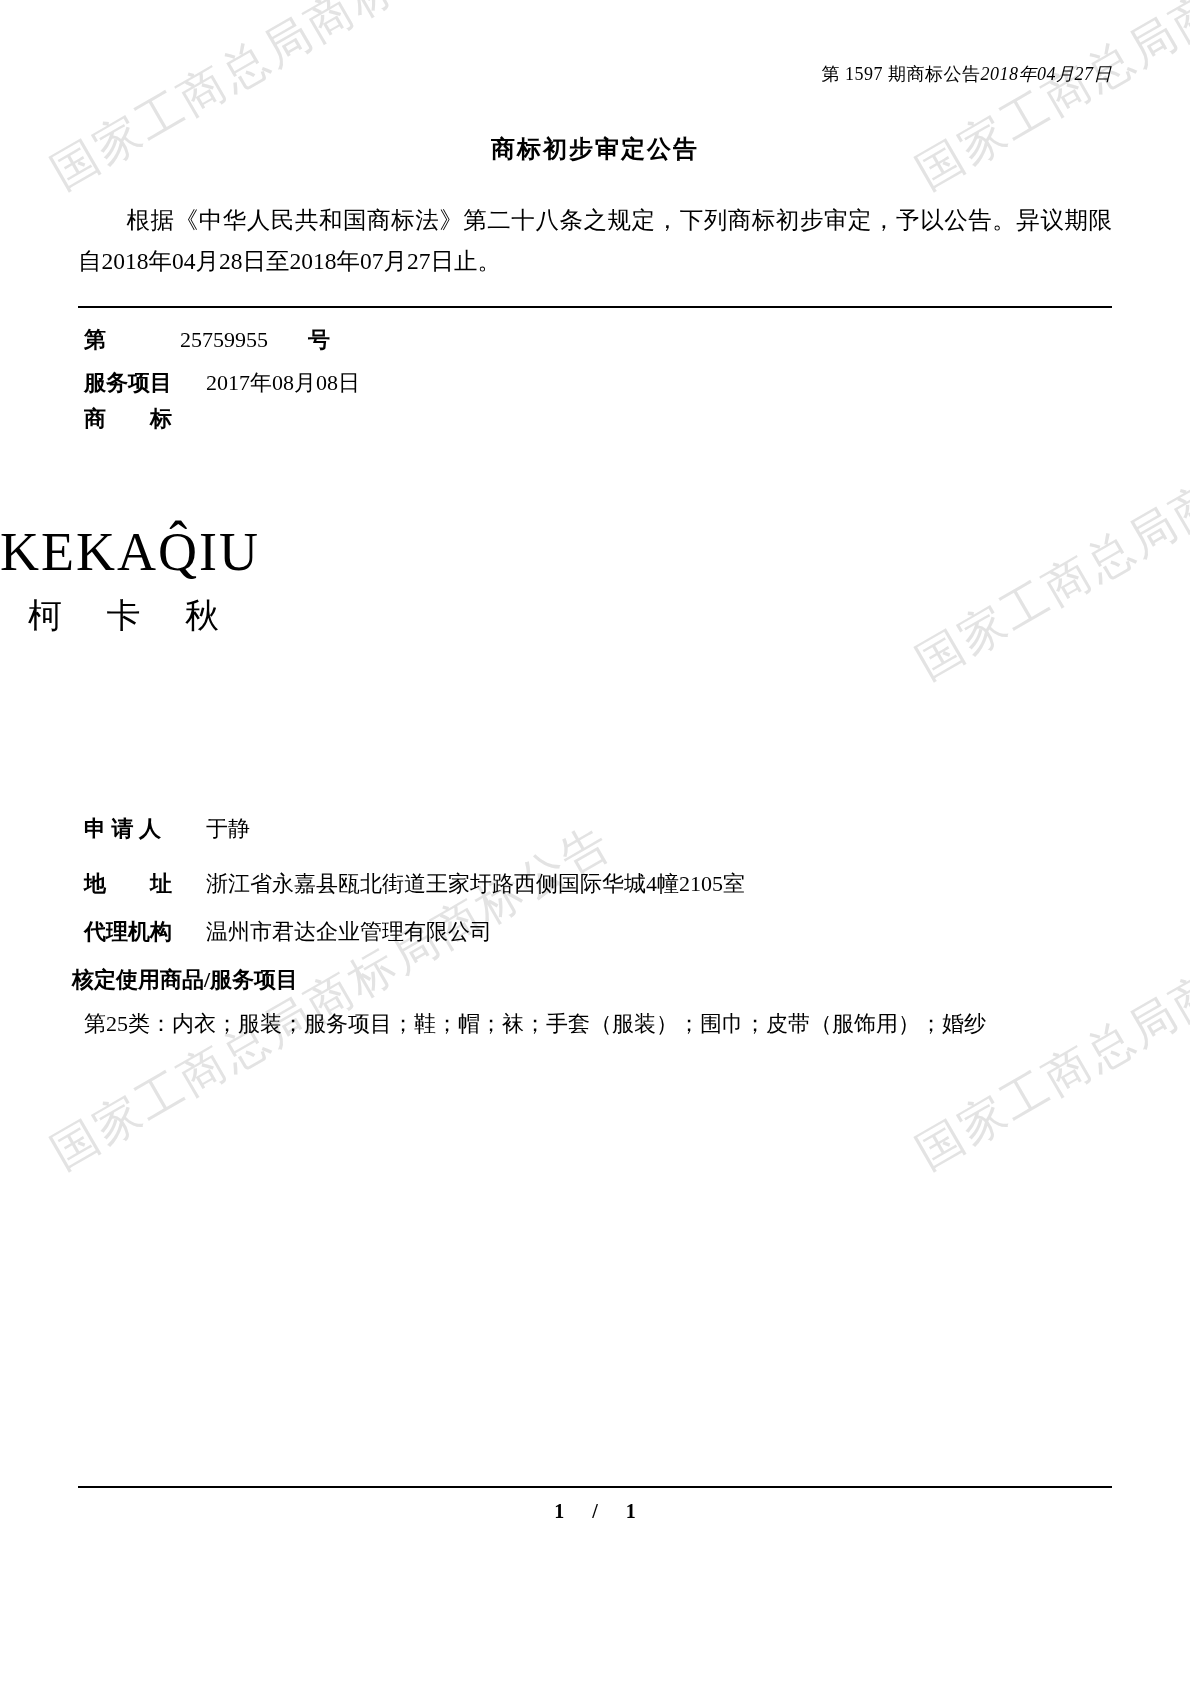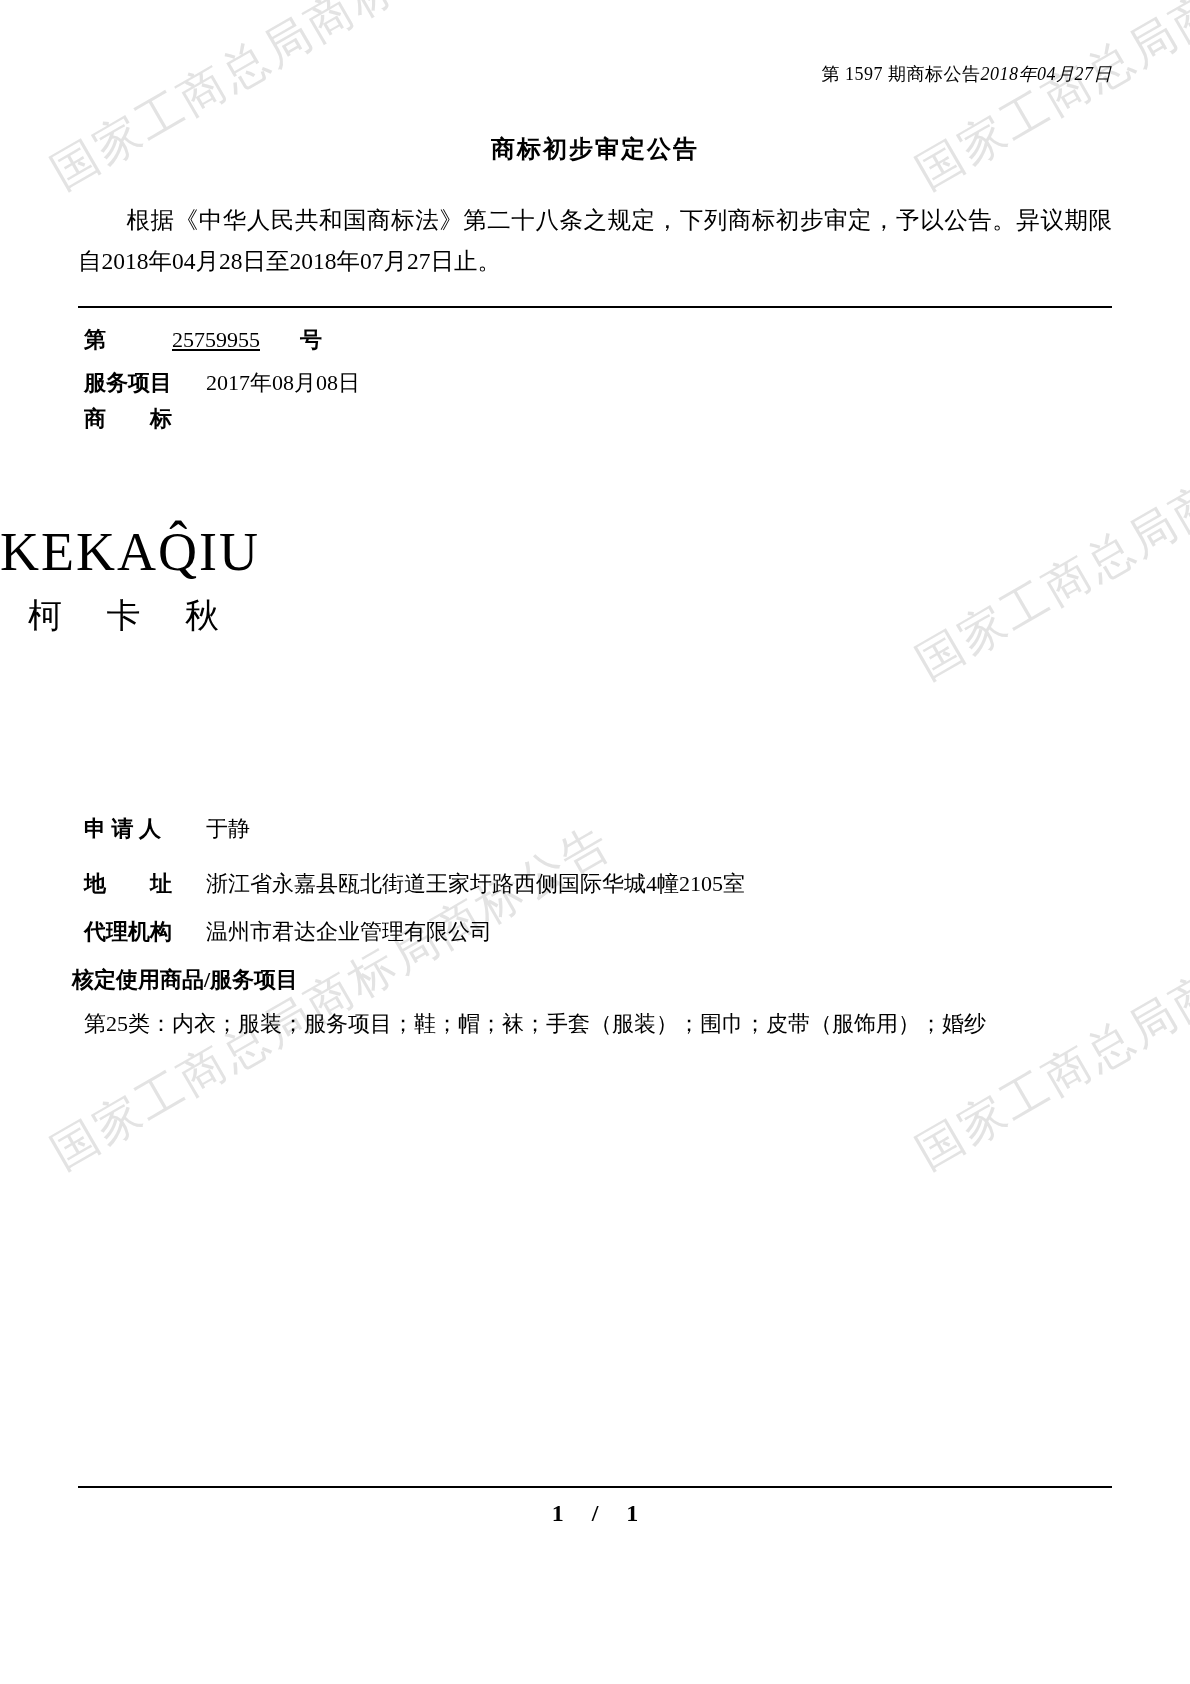--- a/index.html
+++ b/index.html
@@ -102,21 +102,21 @@
     display: inline-block;
   }
 
   .f-regno  { top: 325px; }
   .f-appdate{ top: 368px; }
   .f-mark   { top: 404px; text-decoration: underline; }
 
   .lbl-w-reg  { width: 60px; }
   .lbl-w-four { width: 122px; }
 
-  .regno-val { margin-left: 28px; text-decoration: underline; }
+  .regno-val { margin-left: 36px; }
   .regno-suffix { margin-left: 40px; font-weight: bold; }
 
   .mark-area {
     position: absolute;
     top: 520px;
     left: 0;
     width: 1036px;
     text-align: left;
   }
   .mark-latin {
@@ -154,21 +154,21 @@
     line-height: 38px;
     text-align: justify;
   }
 
   .footer {
     position: absolute;
     top: 1500px;
     left: 0;
     width: 1190px;
     text-align: center;
-    font-size: 24px;
+    font-size: 20px;
     font-weight: bold;
   }
   .footer .sep { display: inline-block; margin: 0 28px; }
 </style>
 </head>
 <body>
 
 <div class="page">
 
   <div class="wm-layer">

